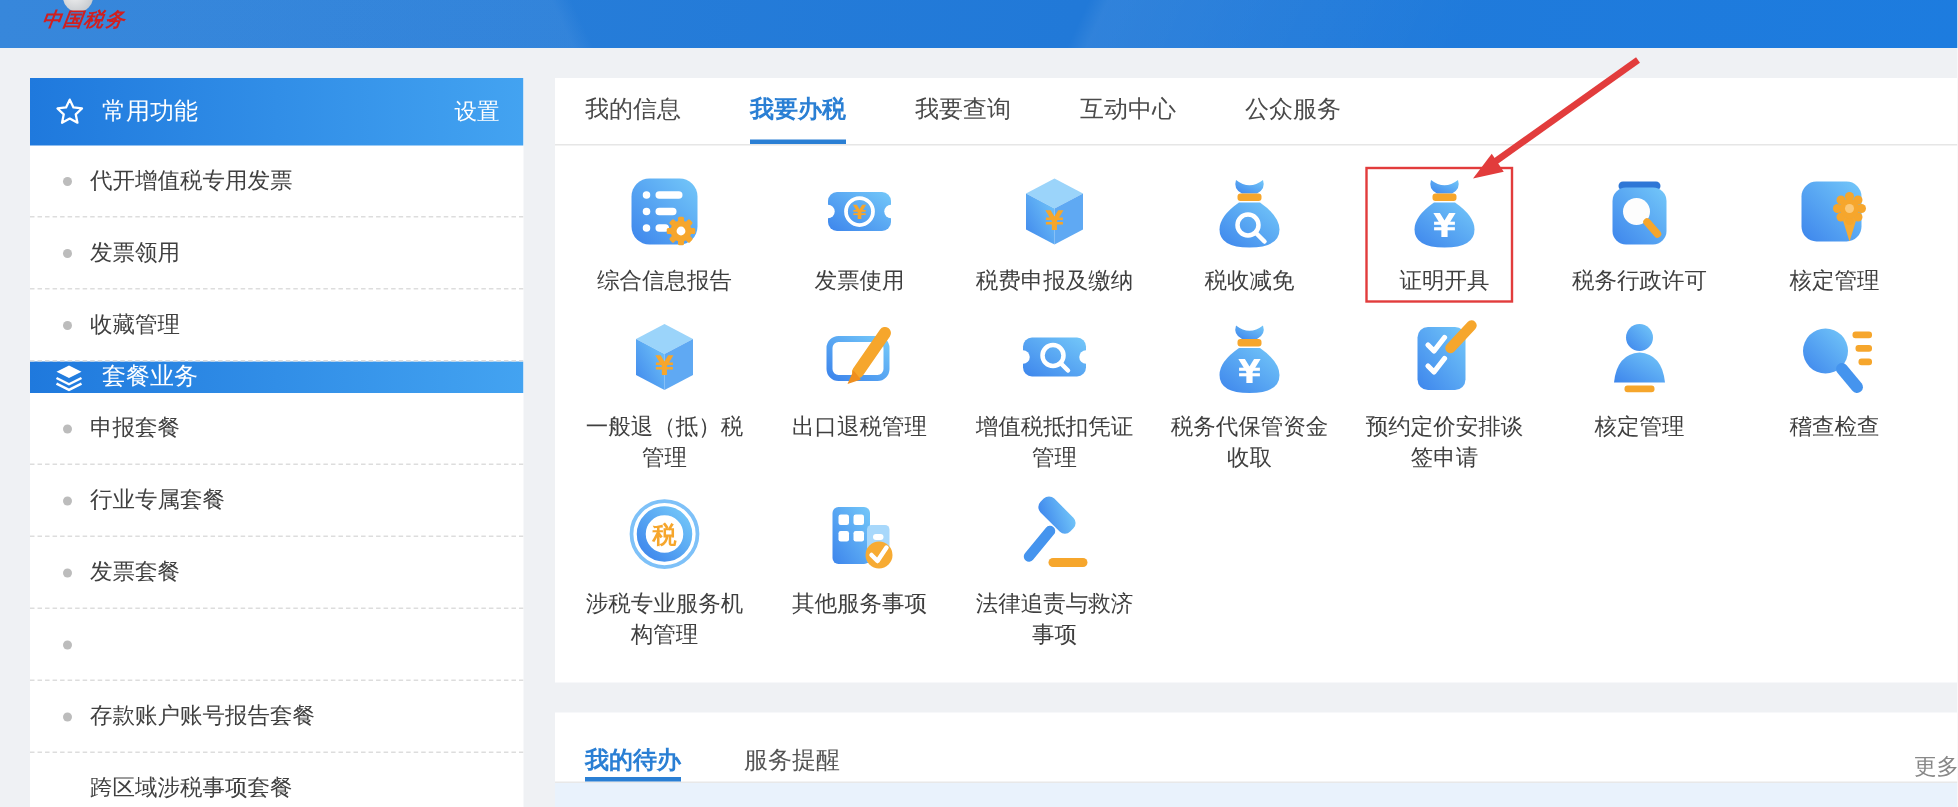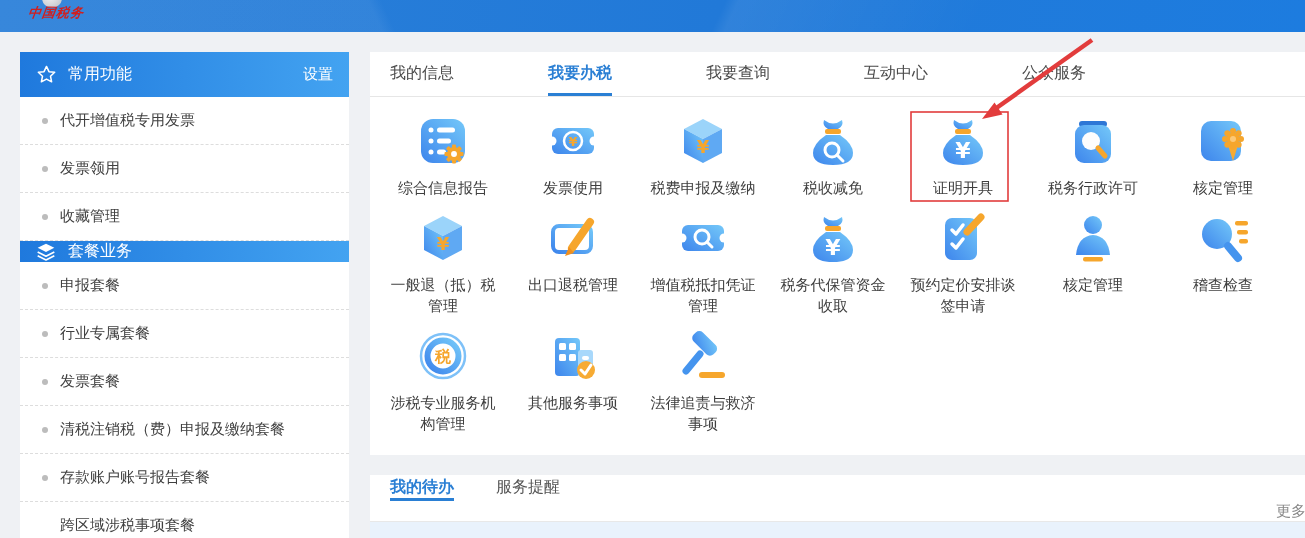--- a/index.html
+++ b/index.html
@@ -29,31 +29,31 @@
   .side-header .haction{font-size:15px;cursor:pointer;}
   .pkg-header{height:21px;display:flex;align-items:center;color:#fff;font-size:16px;
     background:linear-gradient(90deg,#1f79dd,#43a3f1);padding:0 16px;}
   .pkg-header .hicon{width:20px;height:20px;margin-right:12px;display:flex;align-items:center;justify-content:center;}
   .side-list{list-style:none;margin:0;padding:0;}
   .side-item{height:47px;display:flex;align-items:center;padding:0 16px 0 40px;
     border-bottom:1px dashed #ddd;font-size:15px;color:#404040;cursor:pointer;position:relative;white-space:nowrap;}
   .side-item .dot{position:absolute;left:22px;width:6px;height:6px;border-radius:50%;background:#bcbcbc;}
   
   .main-panel{position:absolute;left:370px;top:52px;width:935px;height:403px;background:#fff;}
-  .main-tabs{height:44px;border-bottom:1px solid #e6e6e6;display:flex;align-items:stretch;padding-left:20px;gap:48px;}
+  .main-tabs{height:44px;border-bottom:1px solid #e6e6e6;display:flex;align-items:stretch;padding-left:20px;}
   .mtab{display:flex;align-items:center;margin-right:46px;font-size:16px;color:#4a4a4a;
     cursor:pointer;border-bottom:3px solid transparent;padding-top:2px;}
   .mtab.active{color:#2a7fd4;font-weight:bold;border-bottom-color:#2a7fd4;}
   .grid{display:flex;flex-wrap:wrap;padding:16px 0 0 8px;}
   .grid-item{width:130px;margin-bottom:12px;display:flex;flex-direction:column;align-items:center;cursor:pointer;}
   .grid-item .gicon{width:56px;height:56px;margin-bottom:8px;}
   .grid-item .glabel{font-size:15px;line-height:21px;color:#3f3f3f;text-align:center;max-width:110px;}
   
   .bottom-panel{position:absolute;left:370px;top:475px;width:935px;height:80px;background:#fff;}
-  .bottom-tabs{height:46px;border-bottom:1px solid #e8e8e8;display:flex;align-items:flex-start;padding-left:20px;position:relative;}
+  .bottom-tabs{height:46px;border-bottom:1px solid #e8e8e8;display:flex;align-items:flex-end;padding-left:20px;position:relative;}
   .btab{display:flex;align-items:center;margin-right:42px;font-size:16px;color:#555;
     cursor:pointer;border-bottom:3px solid transparent;padding-top:2px;}
   .btab.active{color:#2a7fd4;font-weight:bold;border-bottom-color:#2a7fd4;}
   .more-link{position:absolute;left:906px;top:27px;font-size:15px;color:#888;cursor:pointer;white-space:nowrap;}
   .table-head-strip{height:17px;background:#e9f2fc;}
   
   .annot{position:absolute;left:0;top:0;pointer-events:none;z-index:10;}
 </style>
 </head>
 <body>
@@ -105,21 +105,20 @@
       <li class="side-item">
         <span class="dot"></span>
         <span>行业专属套餐</span>
       </li>
       <li class="side-item">
         <span class="dot"></span>
         <span>发票套餐</span>
       </li>
       <li class="side-item">
         <span class="dot"></span>
-        <span>清税注销税（费）申报及缴纳套餐</span>
       </li>
       <li class="side-item">
         <span class="dot"></span>
         <span>存款账户账号报告套餐</span>
       </li>
       <li class="side-item">
         <span>跨区域涉税事项套餐</span>
       </li>
     </ul>
 </div>

